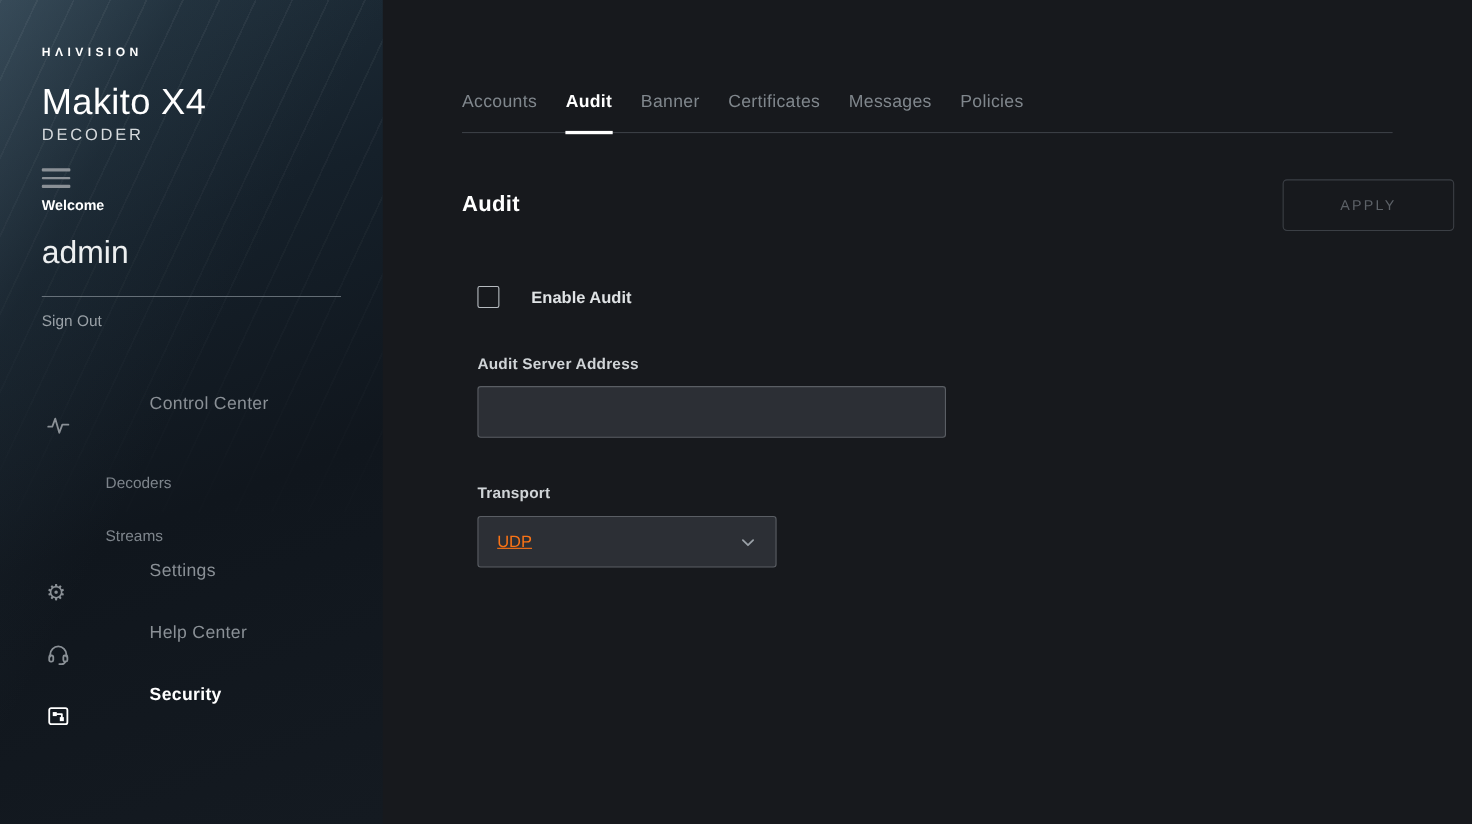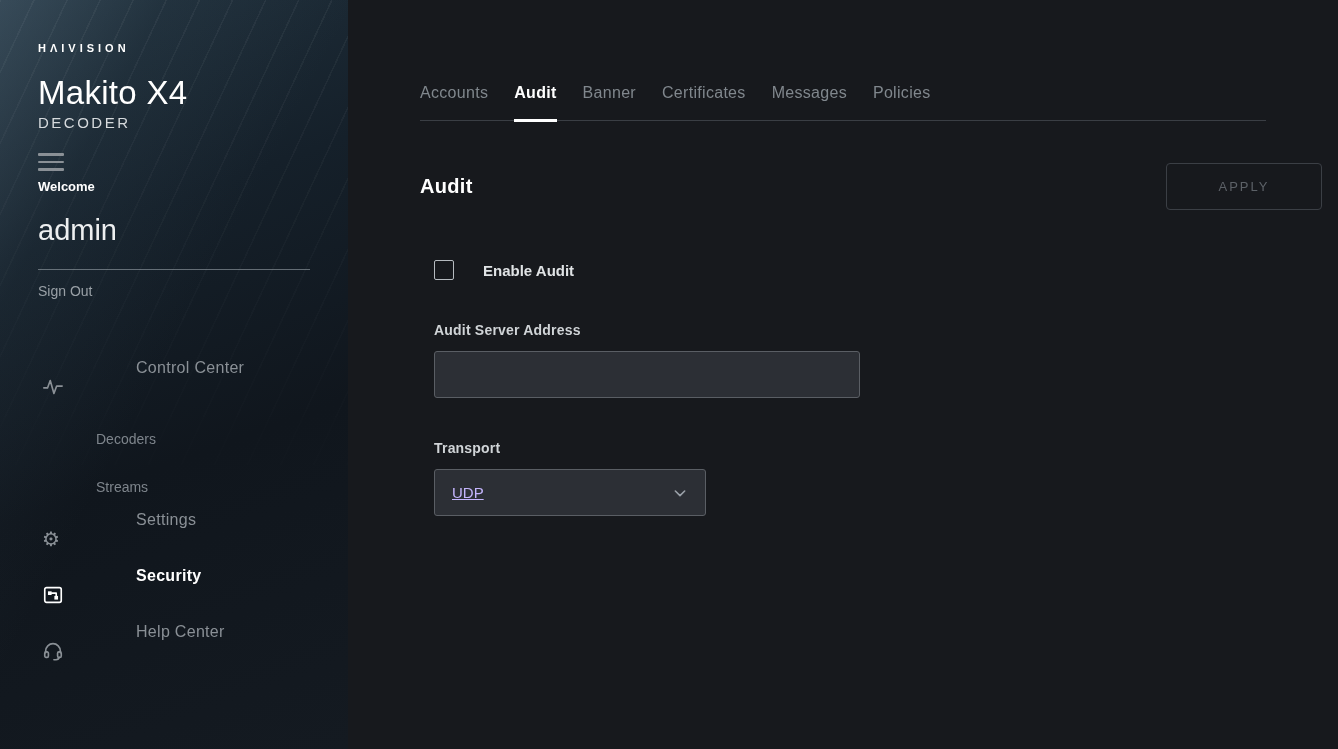--- a/index.html
+++ b/index.html
@@ -97,21 +97,21 @@
     font-family:"Liberation Sans", sans-serif;
     outline:none;
   }
   .select-box {
     width:272px; height:47px;
     background:#2c2f35;
     border:1px solid #5a5e64; border-radius:3px;
     display:flex; align-items:center; justify-content:space-between;
     padding:0 17px; cursor:pointer;
   }
-  .select-value { font-size:15px; color:#c4b5fd;text-decoration:underline; }
+  .select-value { font-size:15px; color:#f97316;text-decoration:underline; }
   .chevron { display:flex; color:#9aa1a8; }
 </style>
 </head>
 <body>
 
 <div class="app">
 
   <aside class="sidebar">
     <div class="logo">HΛIVISION</div>
     <div class="product">Makito X4</div>
@@ -138,44 +138,44 @@
         <span class="nav-label">Control Center</span>
       </div>
       <div class="nav-sub">Decoders</div>
       <div class="nav-sub">Streams</div>
 
       <div class="nav-item">
         <span class="nav-icon">
             <span class="gear-glyph">⚙</span>
           </span>
         <span class="nav-label">Settings</span>
+      </div>
+
+      <div class="nav-item">
+        <span class="nav-icon">
+          <svg width="22" height="22" viewBox="0 0 24 24" fill="none" stroke="currentColor" stroke-width="1.8" stroke-linecap="round" stroke-linejoin="round">
+            <path d="M4 14v-2a8 8 0 0 1 16 0v2"></path>
+            <rect x="3" y="13" width="4" height="6" rx="1.5"></rect>
+            <rect x="17" y="13" width="4" height="6" rx="1.5"></rect>
+            <path d="M19 19a4 4 0 0 1-4 2.5h-2"></path>
+          </svg>
+        </span>
+        <span class="nav-label">Help Center</span>
       </div>
 
       <div class="nav-item active">
         <span class="nav-icon">
           <svg width="22" height="22" viewBox="0 0 24 24" fill="none" stroke="currentColor" stroke-width="1.8" stroke-linecap="round" stroke-linejoin="round">
             <rect x="3" y="4" width="18" height="16" rx="2"></rect>
             <rect x="6.5" y="8" width="4" height="4" fill="currentColor" stroke="none"></rect>
             <rect x="13.5" y="13" width="4" height="4" fill="currentColor" stroke="none"></rect>
             <path d="M10.5 10h5v3"></path>
           </svg>
         </span>
         <span class="nav-label">Security</span>
-      </div>
-
-      <div class="nav-item">
-        <span class="nav-icon">
-          <svg width="22" height="22" viewBox="0 0 24 24" fill="none" stroke="currentColor" stroke-width="1.8" stroke-linecap="round" stroke-linejoin="round">
-            <path d="M4 14v-2a8 8 0 0 1 16 0v2"></path>
-            <rect x="3" y="13" width="4" height="6" rx="1.5"></rect>
-            <rect x="17" y="13" width="4" height="6" rx="1.5"></rect>
-            <path d="M19 19a4 4 0 0 1-4 2.5h-2"></path>
-          </svg>
-        </span>
-        <span class="nav-label">Help Center</span>
       </div>
     </nav>
   </aside>
 
   <main class="main">
 
     <div class="tabs">
       <div class="tab">Accounts</div>
       <div class="tab active">Audit</div>
       <div class="tab">Banner</div>

